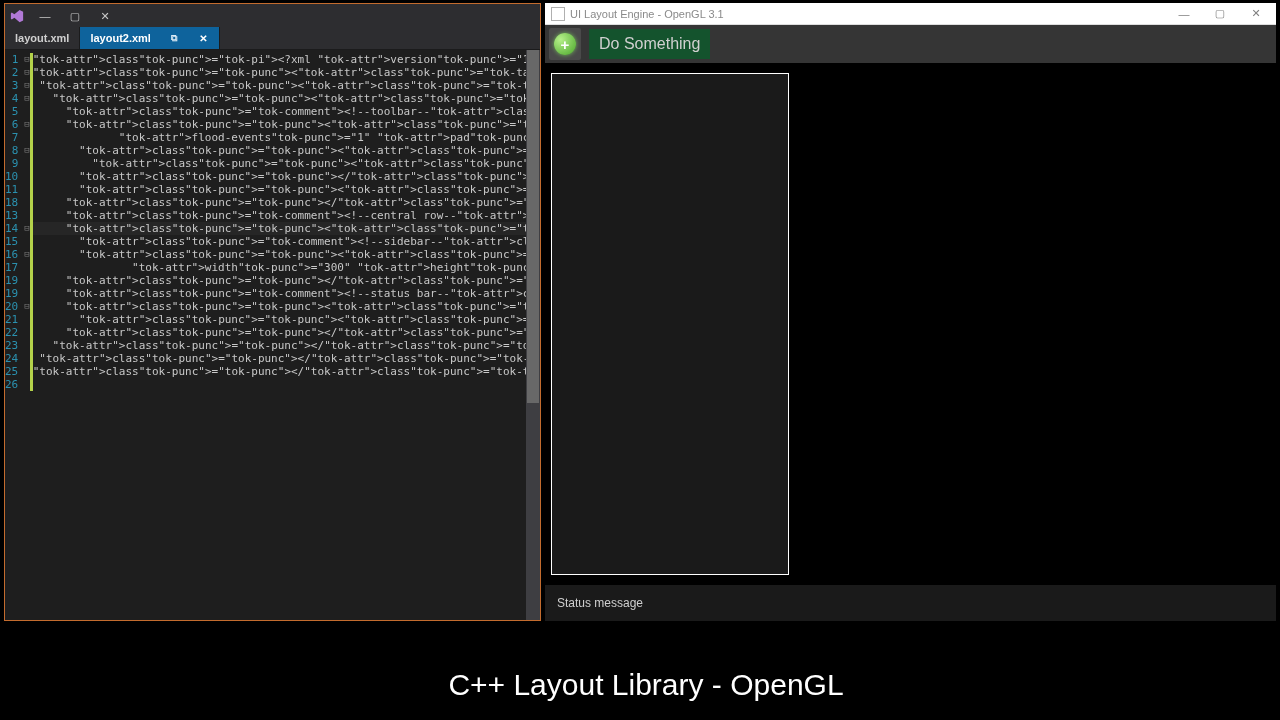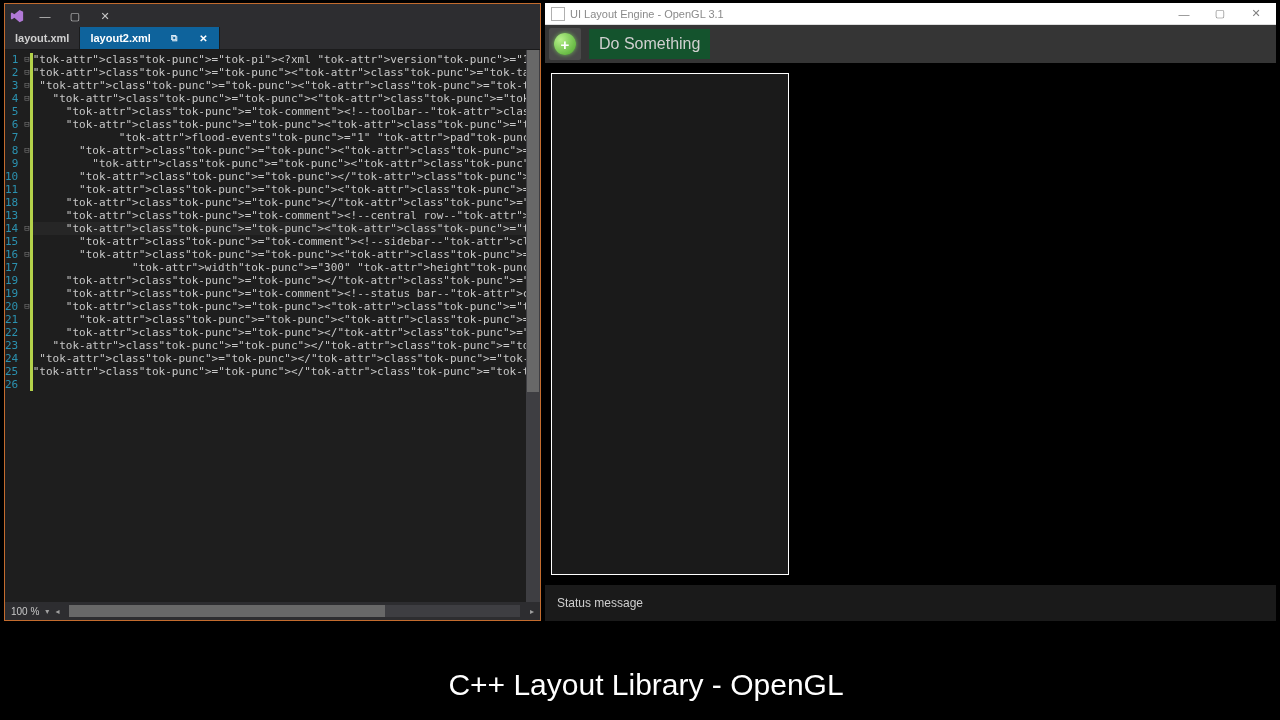--- a/index.html
+++ b/index.html
@@ -349,29 +349,20 @@
           <div></div>
           <div></div>
           <div></div>
           <div></div>
         </div>
       <div class="code-area" id="code-area"><div class="code-line lead-bar"><span <span="" class="&lt;span">"tok-attr"</span>&gt;class<span class="&lt;span">"tok-punc"</span>&gt;=<span class="tok-val">"tok-pi"</span>&gt;&lt;?xml <span class="&lt;span">"tok-attr"</span>&gt;version<span class="&lt;span">"tok-punc"</span>&gt;=<span class="tok-val">"1.0"</span>?&gt;class&gt;=&gt;&gt;</div><div class="code-line lead-bar"><span <span="" class="&lt;span">"tok-attr"</span>&gt;class<span class="&lt;span">"tok-punc"</span>&gt;=<span class="tok-val">"tok-punc"</span>&gt;&lt;<span <span="" class="&lt;span">"tok-attr"</span>&gt;class<span class="&lt;span">"tok-punc"</span>&gt;=<span class="tok-val">"tok-tag"</span>&gt;root&gt;class&gt;=&gt;&gt;</div><div class="code-line lead-bar"> <span <span="" class="&lt;span">"tok-attr"</span>&gt;class<span class="&lt;span">"tok-punc"</span>&gt;=<span class="tok-val">"tok-punc"</span>&gt;&lt;<span <span="" class="&lt;span">"tok-attr"</span>&gt;class<span class="&lt;span">"tok-punc"</span>&gt;=<span class="tok-val">"tok-tag"</span>&gt;layout &gt;id&gt;=&gt;class&gt;=&gt;&gt;</div><div class="code-line lead-bar">   <span <span="" class="&lt;span">"tok-attr"</span>&gt;class<span class="&lt;span">"tok-punc"</span>&gt;=<span class="tok-val">"tok-punc"</span>&gt;&lt;<span <span="" class="&lt;span">"tok-attr"</span>&gt;class<span class="&lt;span">"tok-punc"</span>&gt;=<span class="tok-val">"tok-tag"</span>&gt;border &gt;dir&gt;= &gt;wrap&gt;= &gt;width&gt;= &gt;height&gt;= &gt;pad&gt;= &gt;color&gt;=&gt;class&gt;=&gt;&gt;</div><div class="code-line lead-bar">     <span <span="" class="&lt;span">"tok-attr"</span>&gt;class<span class="&lt;span">"tok-punc"</span>&gt;=<span class="tok-val">"tok-comment"</span>&gt;&lt;!--toolbar--<span <span="" class="&lt;span">"tok-attr"</span>&gt;class<span class="&lt;span">"tok-punc"</span>&gt;=&gt;&gt;</div><div class="code-line lead-bar">     <span <span="" class="&lt;span">"tok-attr"</span>&gt;class<span class="&lt;span">"tok-punc"</span>&gt;=<span class="tok-val">"tok-punc"</span>&gt;&lt;<span <span="" class="&lt;span">"tok-attr"</span>&gt;class<span class="&lt;span">"tok-punc"</span>&gt;=<span class="tok-val">"tok-tag"</span>&gt;border &gt;width&gt;= &gt;height&gt;= &gt;color&gt;= &gt;dir&gt;=</div><div class="code-line lead-bar">             <span class="&lt;span">"tok-attr"</span>&gt;flood-events<span class="&lt;span">"tok-punc"</span>&gt;=<span class="tok-val">"1"</span> <span class="&lt;span">"tok-attr"</span>&gt;pad<span class="&lt;span">"tok-punc"</span>&gt;=&gt;class&gt;=&gt;&gt;</div><div class="code-line lead-bar">       <span <span="" class="&lt;span">"tok-attr"</span>&gt;class<span class="&lt;span">"tok-punc"</span>&gt;=<span class="tok-val">"tok-punc"</span>&gt;&lt;<span <span="" class="&lt;span">"tok-attr"</span>&gt;class<span class="&lt;span">"tok-punc"</span>&gt;=<span class="tok-val">"tok-tag"</span>&gt;button-custom &gt;color&gt;= &gt;width&gt;= &gt;pad&gt;=&gt;class&gt;=&gt;&gt;</div><div class="code-line lead-bar">         <span <span="" class="&lt;span">"tok-attr"</span>&gt;class<span class="&lt;span">"tok-punc"</span>&gt;=<span class="tok-val">"tok-punc"</span>&gt;&lt;<span <span="" class="&lt;span">"tok-attr"</span>&gt;class<span class="&lt;span">"tok-punc"</span>&gt;=&gt;icon &gt;icon&gt;=&gt;class&gt;=&gt;&gt;&gt;class&gt;=&gt;&lt;/&gt;class&gt;=&gt;icon&gt;class&gt;=&gt;&gt;</div><div class="code-line lead-bar">       <span <span="" class="&lt;span">"tok-attr"</span>&gt;class<span class="&lt;span">"tok-punc"</span>&gt;=<span class="tok-val">"tok-punc"</span>&gt;&lt;/<span <span="" class="&lt;span">"tok-attr"</span>&gt;class<span class="&lt;span">"tok-punc"</span>&gt;=<span class="tok-val">"tok-tag"</span>&gt;button-custom&gt;class&gt;=&gt;&gt;</div><div class="code-line lead-bar">       <span <span="" class="&lt;span">"tok-attr"</span>&gt;class<span class="&lt;span">"tok-punc"</span>&gt;=<span class="tok-val">"tok-punc"</span>&gt;&lt;<span <span="" class="&lt;span">"tok-attr"</span>&gt;class<span class="&lt;span">"tok-punc"</span>&gt;=<span class="tok-val">"tok-tag"</span>&gt;button &gt;text&gt;= &gt;margin&gt;= &gt;height&gt;= &gt;width&gt;=&gt;class&gt;=&gt;/&gt;</div><div class="code-line lead-bar">     <span <span="" class="&lt;span">"tok-attr"</span>&gt;class<span class="&lt;span">"tok-punc"</span>&gt;=<span class="tok-val">"tok-punc"</span>&gt;&lt;/<span <span="" class="&lt;span">"tok-attr"</span>&gt;class<span class="&lt;span">"tok-punc"</span>&gt;=<span class="tok-val">"tok-tag"</span>&gt;border&gt;class&gt;=&gt;&gt;</div><div class="code-line lead-bar">     <span <span="" class="&lt;span">"tok-attr"</span>&gt;class<span class="&lt;span">"tok-punc"</span>&gt;=<span class="tok-val">"tok-comment"</span>&gt;&lt;!--central row--<span <span="" class="&lt;span">"tok-attr"</span>&gt;class&gt;=&gt;&gt;</div><div class="code-line lead-bar hl">     <span <span="" class="&lt;span">"tok-attr"</span>&gt;class<span class="&lt;span">"tok-punc"</span>&gt;=<span class="tok-val">"tok-punc"</span>&gt;&lt;<span <span="" class="&lt;span">"tok-attr"</span>&gt;class<span class="&lt;span">"tok-punc"</span>&gt;=<span class="tok-val">"tok-tag"</span>&gt;node &gt;width&gt;= &gt;height&gt;= &gt;pad&gt;= &gt;grow&gt;=&gt;class&gt;=&gt;&gt;</div><div class="code-line lead-bar">       <span <span="" class="&lt;span">"tok-attr"</span>&gt;class<span class="&lt;span">"tok-punc"</span>&gt;=<span class="tok-val">"tok-comment"</span>&gt;&lt;!--sidebar--<span <span="" class="&lt;span">"tok-attr"</span>&gt;class&gt;=&gt;&gt;</div><div class="code-line lead-bar">       <span <span="" class="&lt;span">"tok-attr"</span>&gt;class<span class="&lt;span">"tok-punc"</span>&gt;=<span class="tok-val">"tok-punc"</span>&gt;&lt;<span <span="" class="&lt;span">"tok-attr"</span>&gt;class<span class="&lt;span">"tok-punc"</span>&gt;=<span class="tok-val">"tok-tag"</span>&gt;border &gt;color&gt;= &gt;border-colo&gt;= &gt;thickness&gt;=</div><div class="code-line lead-bar">               <span class="&lt;span">"tok-attr"</span>&gt;width<span class="&lt;span">"tok-punc"</span>&gt;=<span class="tok-val">"300"</span> <span class="&lt;span">"tok-attr"</span>&gt;height<span class="&lt;span">"tok-punc"</span>&gt;=&gt;class&gt;=&gt;&gt;&gt;class&gt;=&gt;&lt;/&gt;class&gt;=&gt;border&gt;class&gt;=&gt;&gt;</div><div class="code-line lead-bar">     <span <span="" class="&lt;span">"tok-attr"</span>&gt;class<span class="&lt;span">"tok-punc"</span>&gt;=<span class="tok-val">"tok-punc"</span>&gt;&lt;/<span <span="" class="&lt;span">"tok-attr"</span>&gt;class<span class="&lt;span">"tok-punc"</span>&gt;=<span class="tok-val">"tok-tag"</span>&gt;node&gt;class&gt;=&gt;&gt;</div><div class="code-line lead-bar">     <span <span="" class="&lt;span">"tok-attr"</span>&gt;class<span class="&lt;span">"tok-punc"</span>&gt;=<span class="tok-val">"tok-comment"</span>&gt;&lt;!--status bar--<span <span="" class="&lt;span">"tok-attr"</span>&gt;class&gt;=&gt;&gt;</div><div class="code-line lead-bar">     <span <span="" class="&lt;span">"tok-attr"</span>&gt;class<span class="&lt;span">"tok-punc"</span>&gt;=<span class="tok-val">"tok-punc"</span>&gt;&lt;<span <span="" class="&lt;span">"tok-attr"</span>&gt;class<span class="&lt;span">"tok-punc"</span>&gt;=<span class="tok-val">"tok-tag"</span>&gt;border &gt;color&gt;= &gt;width&gt;= &gt;height&gt;= &gt;dir&gt;= &gt;pad&gt;= &gt;align&gt;="center</div><div class="code-line lead-bar">       <span <span="" class="&lt;span">"tok-attr"</span>&gt;class<span class="&lt;span">"tok-punc"</span>&gt;=<span class="tok-val">"tok-punc"</span>&gt;&lt;<span <span="" class="&lt;span">"tok-attr"</span>&gt;class<span class="&lt;span">"tok-punc"</span>&gt;=<span class="tok-val">"tok-tag"</span>&gt;text &gt;text&gt;= &gt;font-face&gt;= &gt;font-size&gt;=&gt;class&gt;=&gt;&gt;&gt;class&gt;=&gt;&lt;/&gt;class&gt;=&gt;text&gt;class&gt;=&gt;&gt;</div><div class="code-line lead-bar">     <span <span="" class="&lt;span">"tok-attr"</span>&gt;class<span class="&lt;span">"tok-punc"</span>&gt;=<span class="tok-val">"tok-punc"</span>&gt;&lt;/<span <span="" class="&lt;span">"tok-attr"</span>&gt;class<span class="&lt;span">"tok-punc"</span>&gt;=<span class="tok-val">"tok-tag"</span>&gt;border&gt;class&gt;=&gt;&gt;</div><div class="code-line lead-bar">   <span <span="" class="&lt;span">"tok-attr"</span>&gt;class<span class="&lt;span">"tok-punc"</span>&gt;=<span class="tok-val">"tok-punc"</span>&gt;&lt;/<span <span="" class="&lt;span">"tok-attr"</span>&gt;class<span class="&lt;span">"tok-punc"</span>&gt;=<span class="tok-val">"tok-tag"</span>&gt;border&gt;class&gt;=&gt;&gt;</div><div class="code-line lead-bar"> <span <span="" class="&lt;span">"tok-attr"</span>&gt;class<span class="&lt;span">"tok-punc"</span>&gt;=<span class="tok-val">"tok-punc"</span>&gt;&lt;/<span <span="" class="&lt;span">"tok-attr"</span>&gt;class<span class="&lt;span">"tok-punc"</span>&gt;=<span class="tok-val">"tok-tag"</span>&gt;layout&gt;class&gt;=&gt;&gt;</div><div class="code-line lead-bar"><span <span="" class="&lt;span">"tok-attr"</span>&gt;class<span class="&lt;span">"tok-punc"</span>&gt;=<span class="tok-val">"tok-punc"</span>&gt;&lt;/<span <span="" class="&lt;span">"tok-attr"</span>&gt;class<span class="&lt;span">"tok-punc"</span>&gt;=<span class="tok-val">"tok-tag"</span>&gt;root&gt;class&gt;=&gt;&gt;</div><div class="code-line lead-bar"></div></div>
       <div class="vs-scroll-v">
         <div class="thumb"></div>
       </div>
     </div>
-    <div class="vs-statusbar">
-      <span>100 %</span>
-      <span class="tri-btn">▾</span>
-      <span class="tri-btn">◂</span>
-      <div class="hscroll">
-        <div class="thumb"></div>
-      </div>
-      <span class="tri-btn">▸</span>
-    </div>
   </div>
 
   <div class="gl-window">
     <div class="gl-titlebar">
       <span class="icon"></span>
       <span>UI Layout Engine - OpenGL 3.1</span>
       <div class="winbtns">
         <div class="gl-winbtn">—</div>
         <div class="gl-winbtn">▢</div>
         <div class="gl-winbtn">✕</div>

